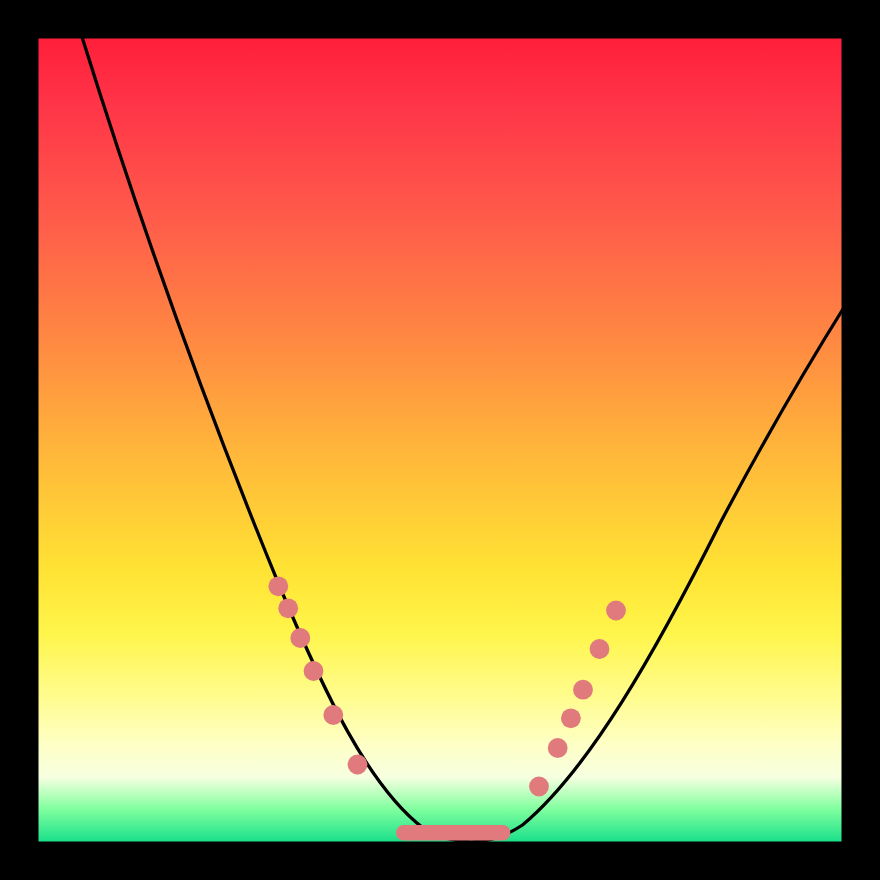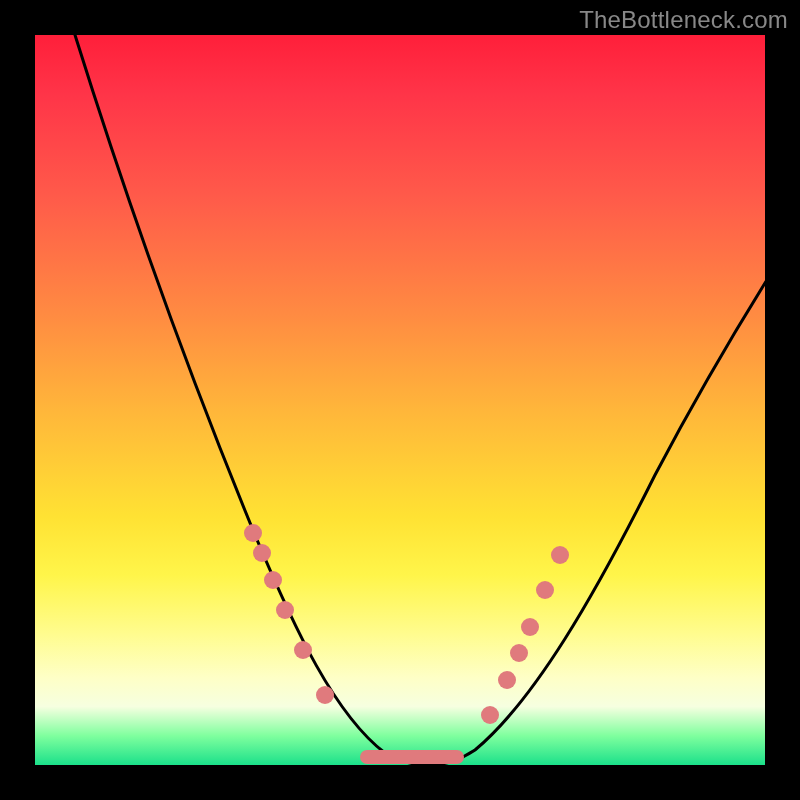--- a/index.html
+++ b/index.html
@@ -100,14 +100,13 @@
       <circle class="dot" cx="290" cy="660" r="9"></circle>
 
       <circle class="dot" cx="455" cy="680" r="9"></circle>
       <circle class="dot" cx="472" cy="645" r="9"></circle>
       <circle class="dot" cx="484" cy="618" r="9"></circle>
       <circle class="dot" cx="495" cy="592" r="9"></circle>
       <circle class="dot" cx="510" cy="555" r="9"></circle>
       <circle class="dot" cx="525" cy="520" r="9"></circle>
     </svg>
   </div>
-  <div class="watermark">TheBottleneck.com</div>
 </div>
 
 </body></html>

